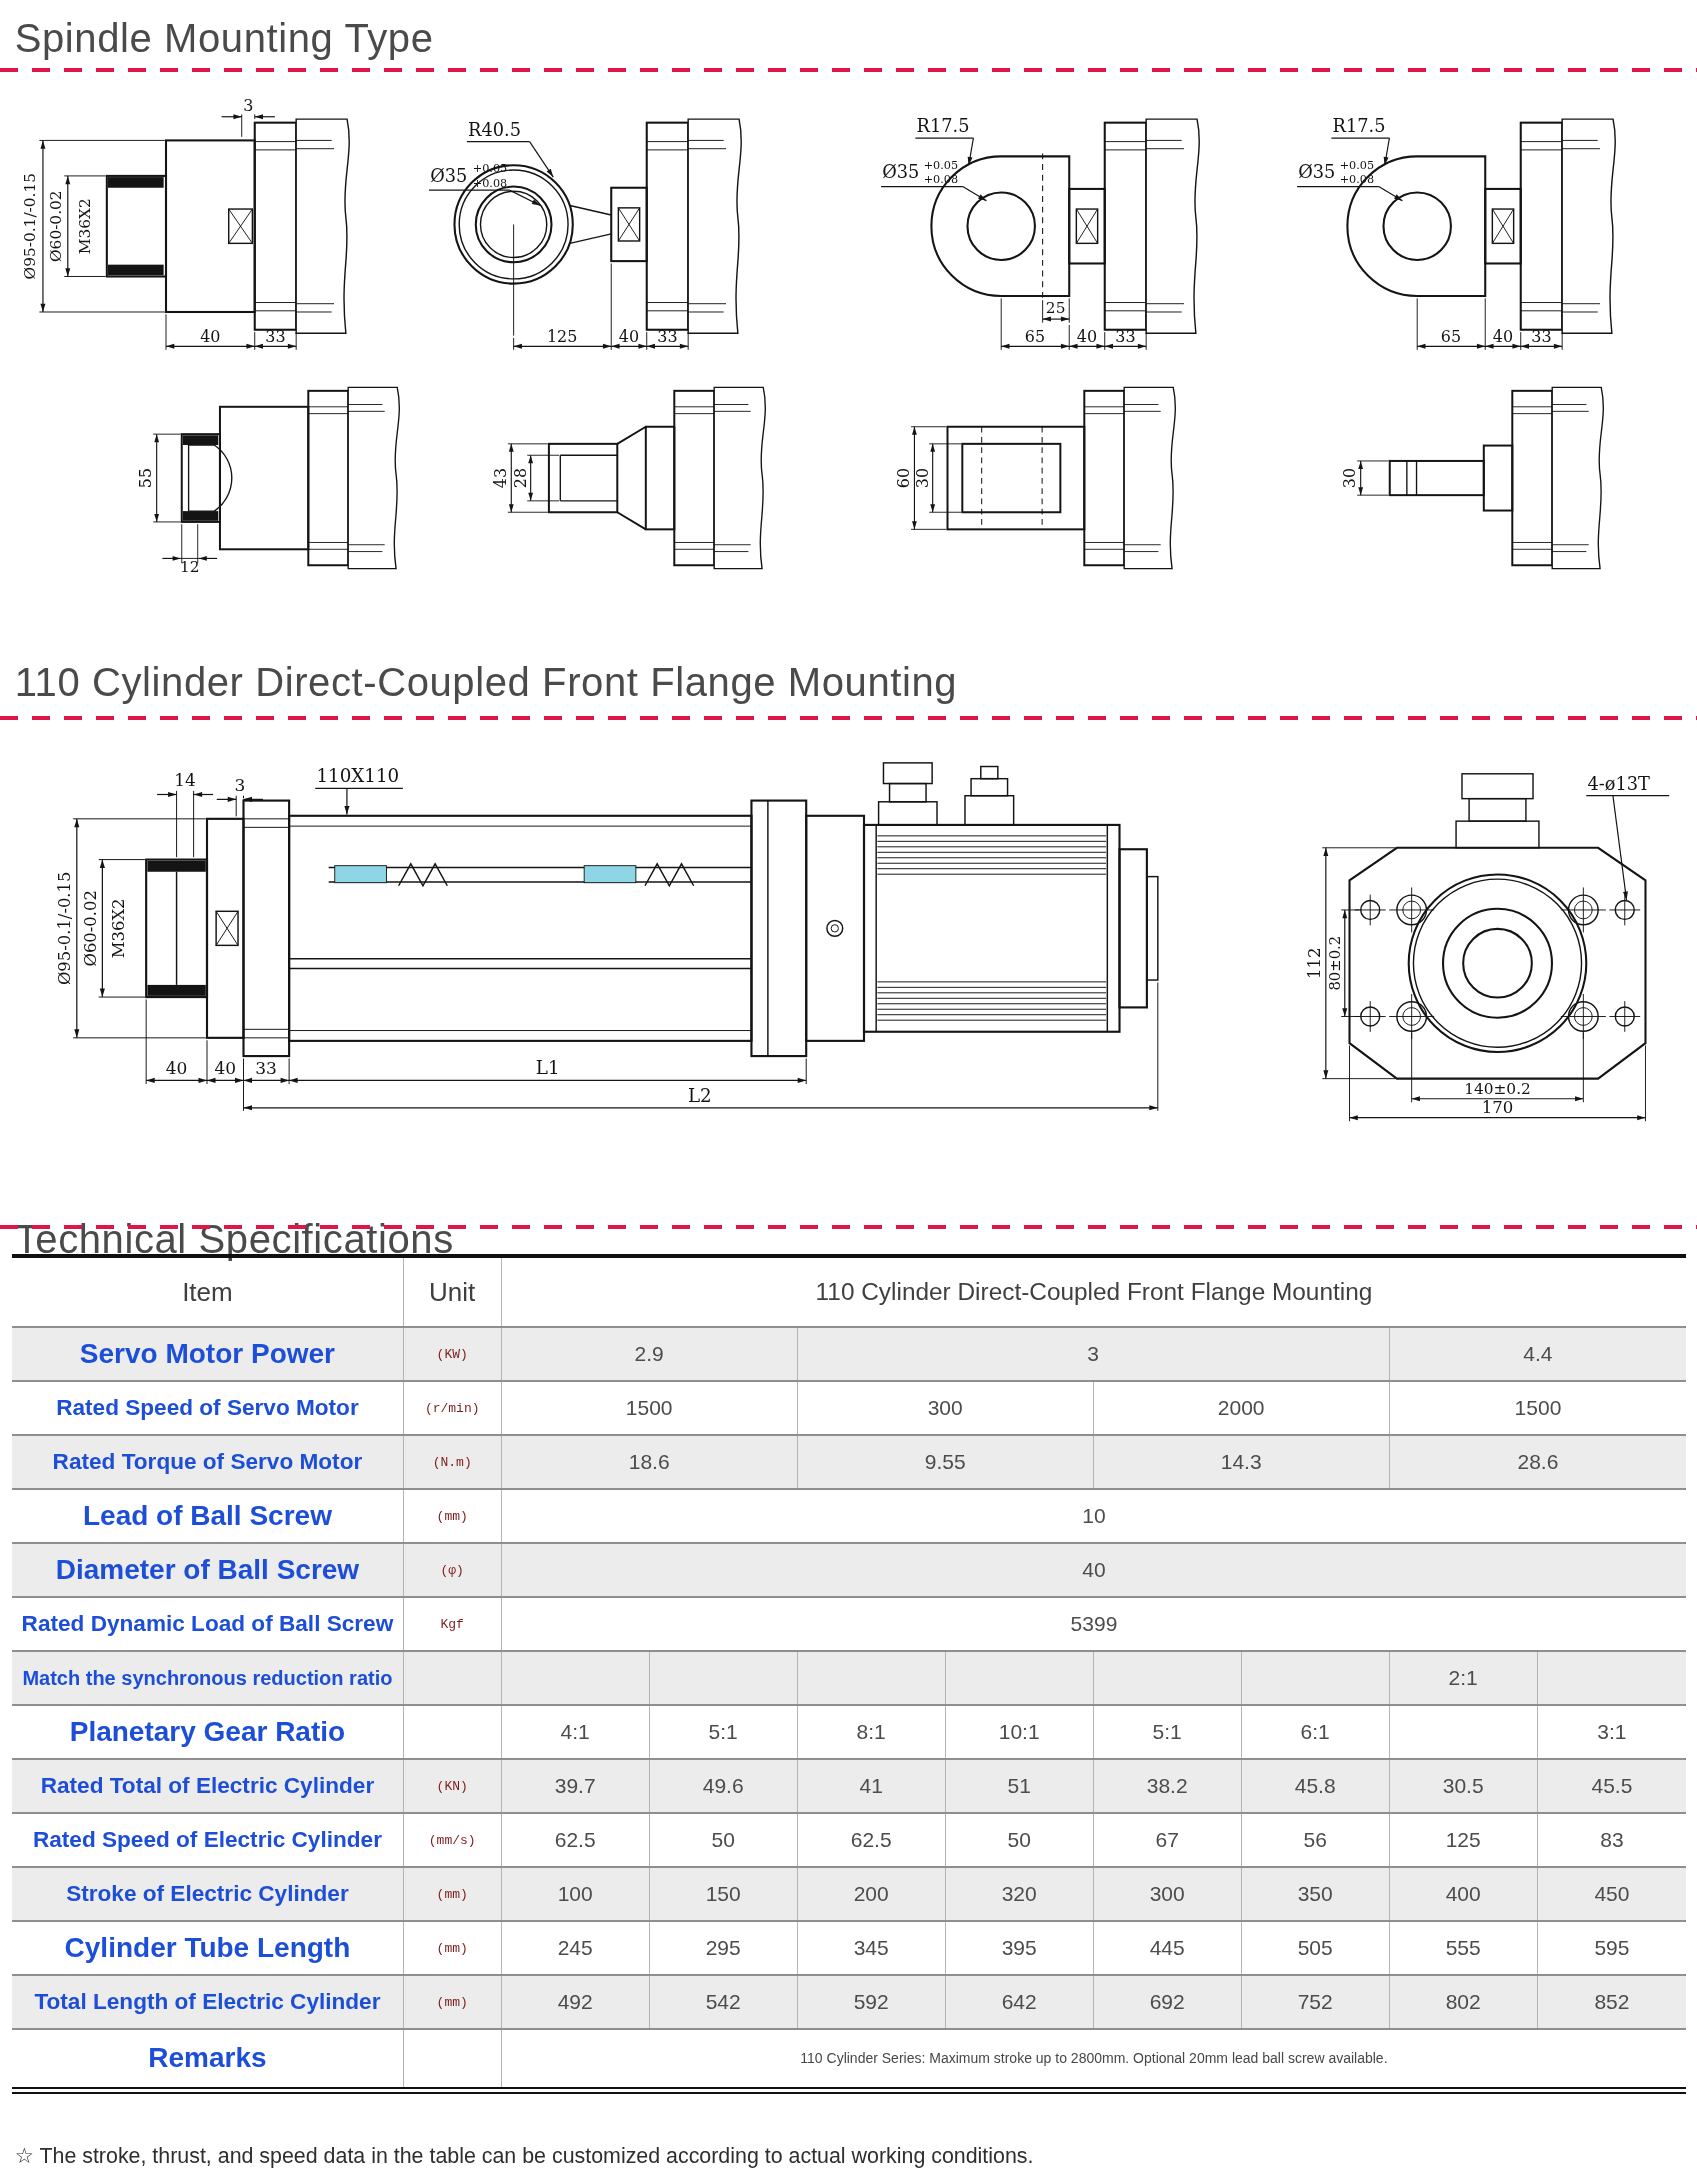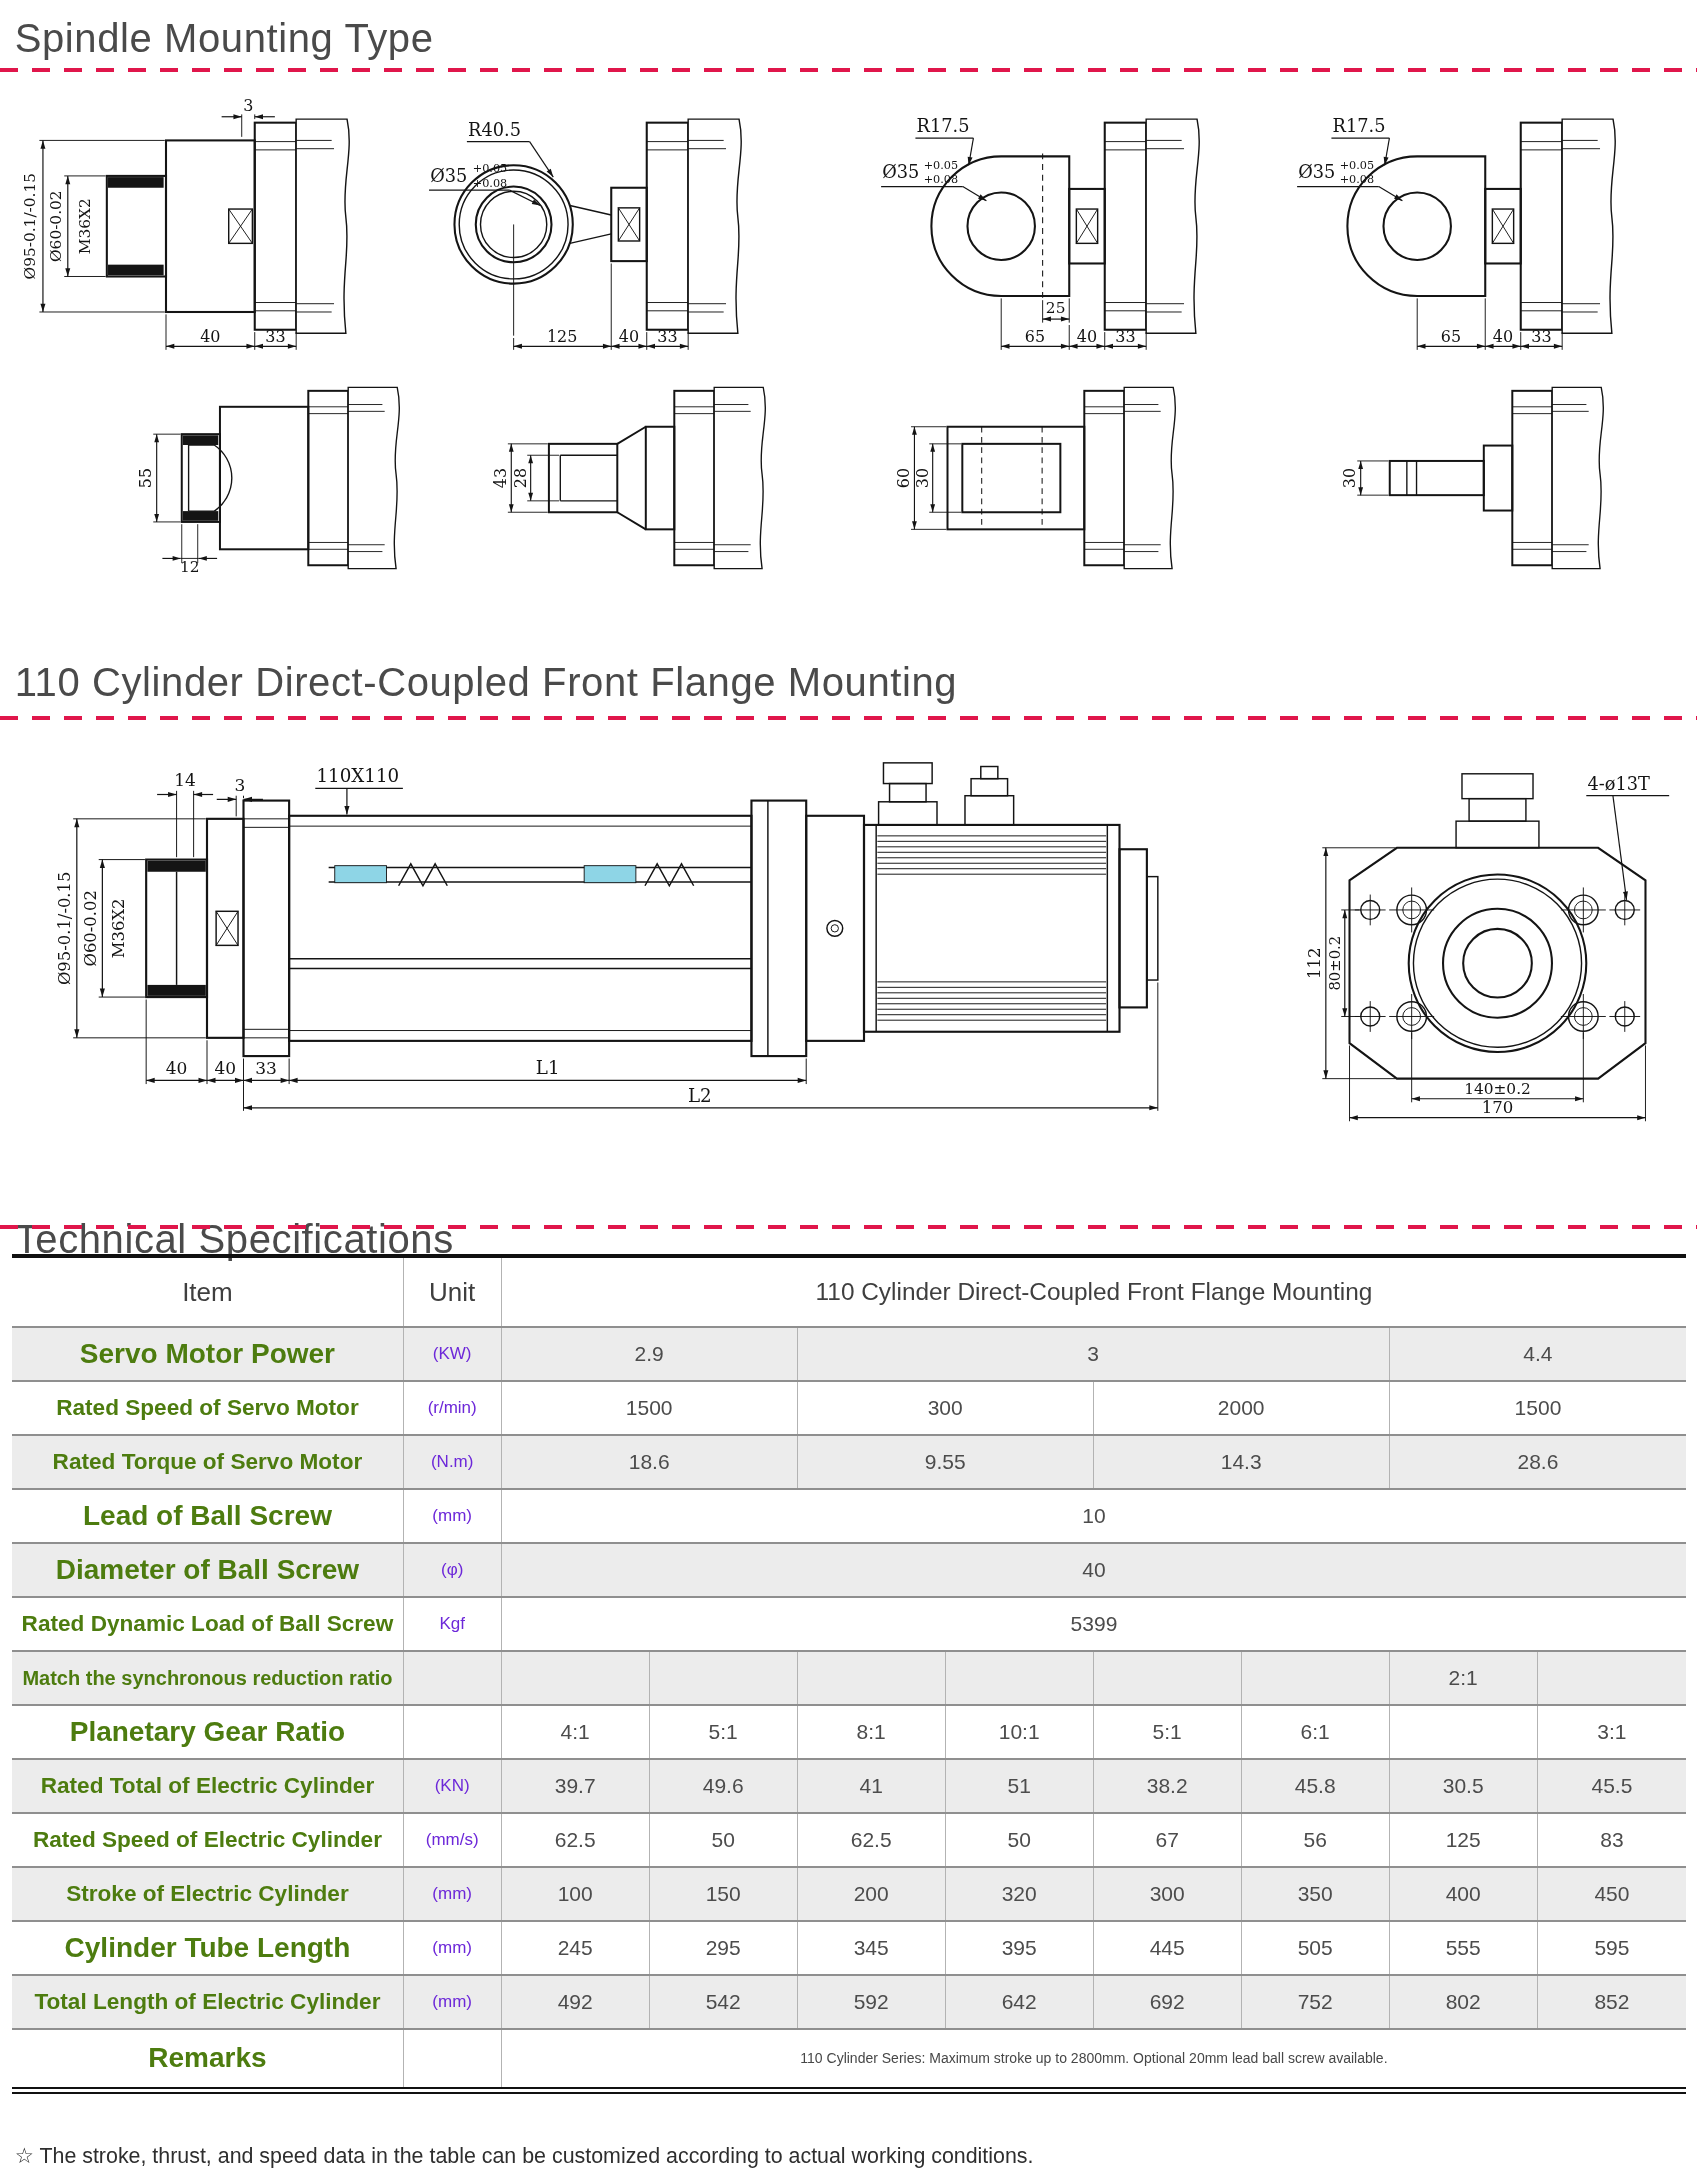--- a/index.html
+++ b/index.html
@@ -25,24 +25,24 @@
 
   .tablewrap { position:absolute; left:12.2px; top:1254px; width:1674px; }
   table.spec { border-collapse:collapse; table-layout:fixed; width:1674px;
                border-top:4.9px solid #101010; border-bottom:7.3px double #101010; }
   table.spec td { border-left:1.2px solid #b3b3b3; text-align:center; vertical-align:middle; padding:0 4.9px; }
   table.spec td:first-child { border-left:none;text-align:center; }
   table.spec tr { border-top:2.4px double #8f8f8f; height:54px; }
   table.spec tr.hdr { border-top:none; height:71px; }
   table.spec tr.rem { height:61px; }
   table.spec tr.g { background:#ececec; }
-  td.item { font-weight:bold; color:#4d7c0f; font-size:22.6px; }
+  td.item { font-weight:bold; color:#1d4ed8; font-size:22.6px; }
   td.item.lg { font-size:28px; }
   td.item.sm { font-size:20px; }
-  td.unit { font-size:17px; color:#6d28d9; }
+  td.unit { font-size:13px; color:#7f1d1d;font-family:Liberation Mono, monospace; }
   td.val  { font-size:21px; color:#4c4c4c; }
   td.hd   { font-size:26px; color:#3f3f3f; }
   td.series { font-size:24.4px; }
   td.remark { font-size:14px; color:#474747; }
   .footnote { position:absolute; left:14.7px; top:2143px; font-size:21.4px; color:#2e2e2e; }
 </style>
 </head>
 <body>
 
 <svg width="0" height="0" style="position:absolute" aria-hidden="true">

